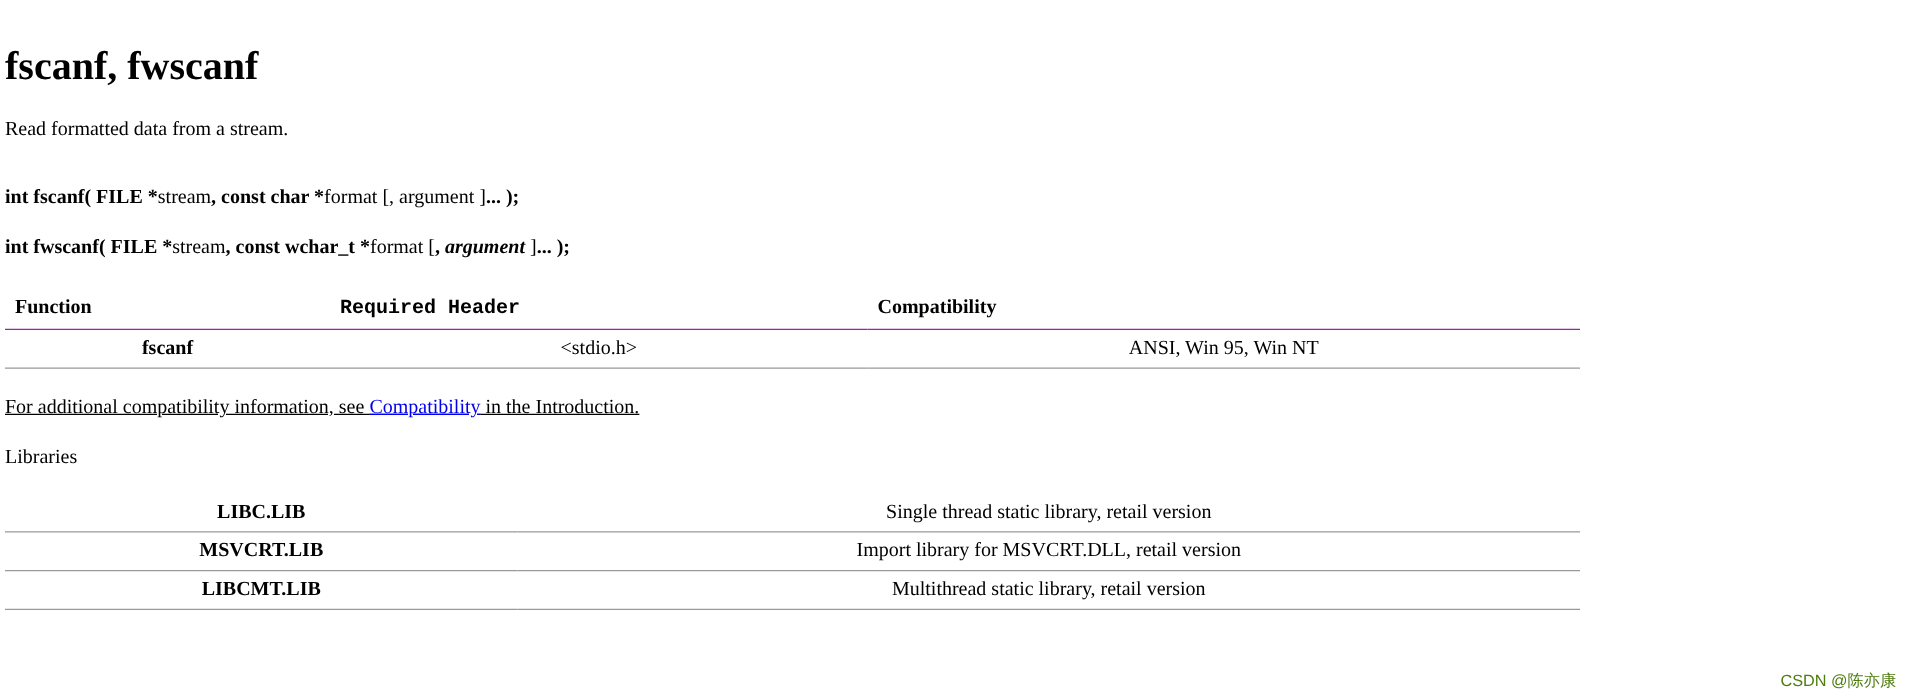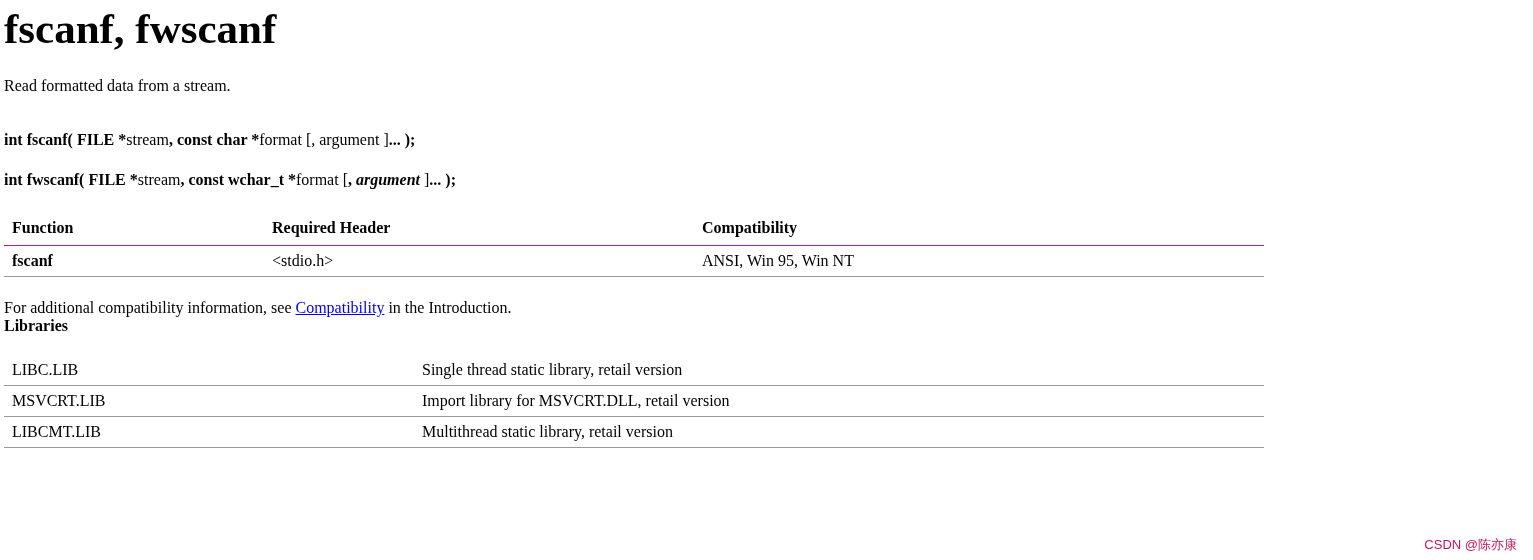--- a/index.html
+++ b/index.html
@@ -9,23 +9,24 @@
     }
     body {
       font-family: "Times New Roman", Times, serif;
       font-size: 16px;
       color: #000;
       background: #fff;
       padding: 4px 4px 20px 4px;
       width: 1533px;
     }
     h1 {
-      font-size: 43px;
+      font-size: 32px;
       font-weight: bold;
       margin-bottom: 24px;
+      margin-top: 30px;
     }
     .description {
       margin-bottom: 36px;
     }
     .signature {
       font-weight: bold;
       margin-bottom: 22px;
     }
     .signature .italic {
       font-weight: normal;
@@ -42,44 +43,47 @@
     }
     th {
       text-align: left;
       font-weight: bold;
       padding: 8px 8px;
       border-bottom: 1px solid #a21caf;
     }
     td {
       padding: 6px 8px;
       border-bottom: 1px solid #999;
+      text-align: center;
     }
     .table1-col1 { width: 260px; }
-    .table1-col2 { width: 430px; }
+    .table1-col2 { width: 430px; font-family: Liberation Mono, monospace; }
     .table1-col3 { width: auto; }
-    .table2-col1 { width: 410px; }
+    .table2-col1 { width: 410px; font-weight: bold; }
     .table2-col2 { width: auto; }
     .fn-name {
       font-weight: bold;
     }
     .compat-para {
+      margin-bottom: 22px;
+      text-decoration: underline;
     }
     a {
       color: #0000EE;
       text-decoration: underline;
     }
     .libraries-heading {
-      font-weight: bold;
+      font-weight: normal;
       margin-bottom: 20px;
     }
     .watermark {
       position: fixed;
       bottom: 6px;
       right: 16px;
-      color: #be185d;
+      color: #4d7c0f;
       font-family: Arial, sans-serif;
       font-size: 13px;
     }
   </style>
 </head>
 <body>
 
 <h1>fscanf, fwscanf</h1>
 
 <p class="description">Read formatted data from a stream.</p>

